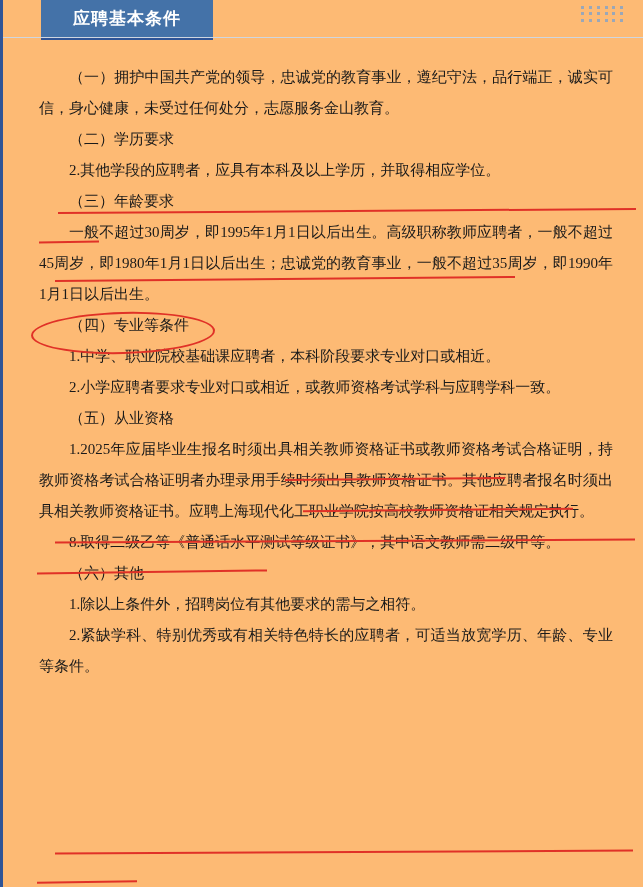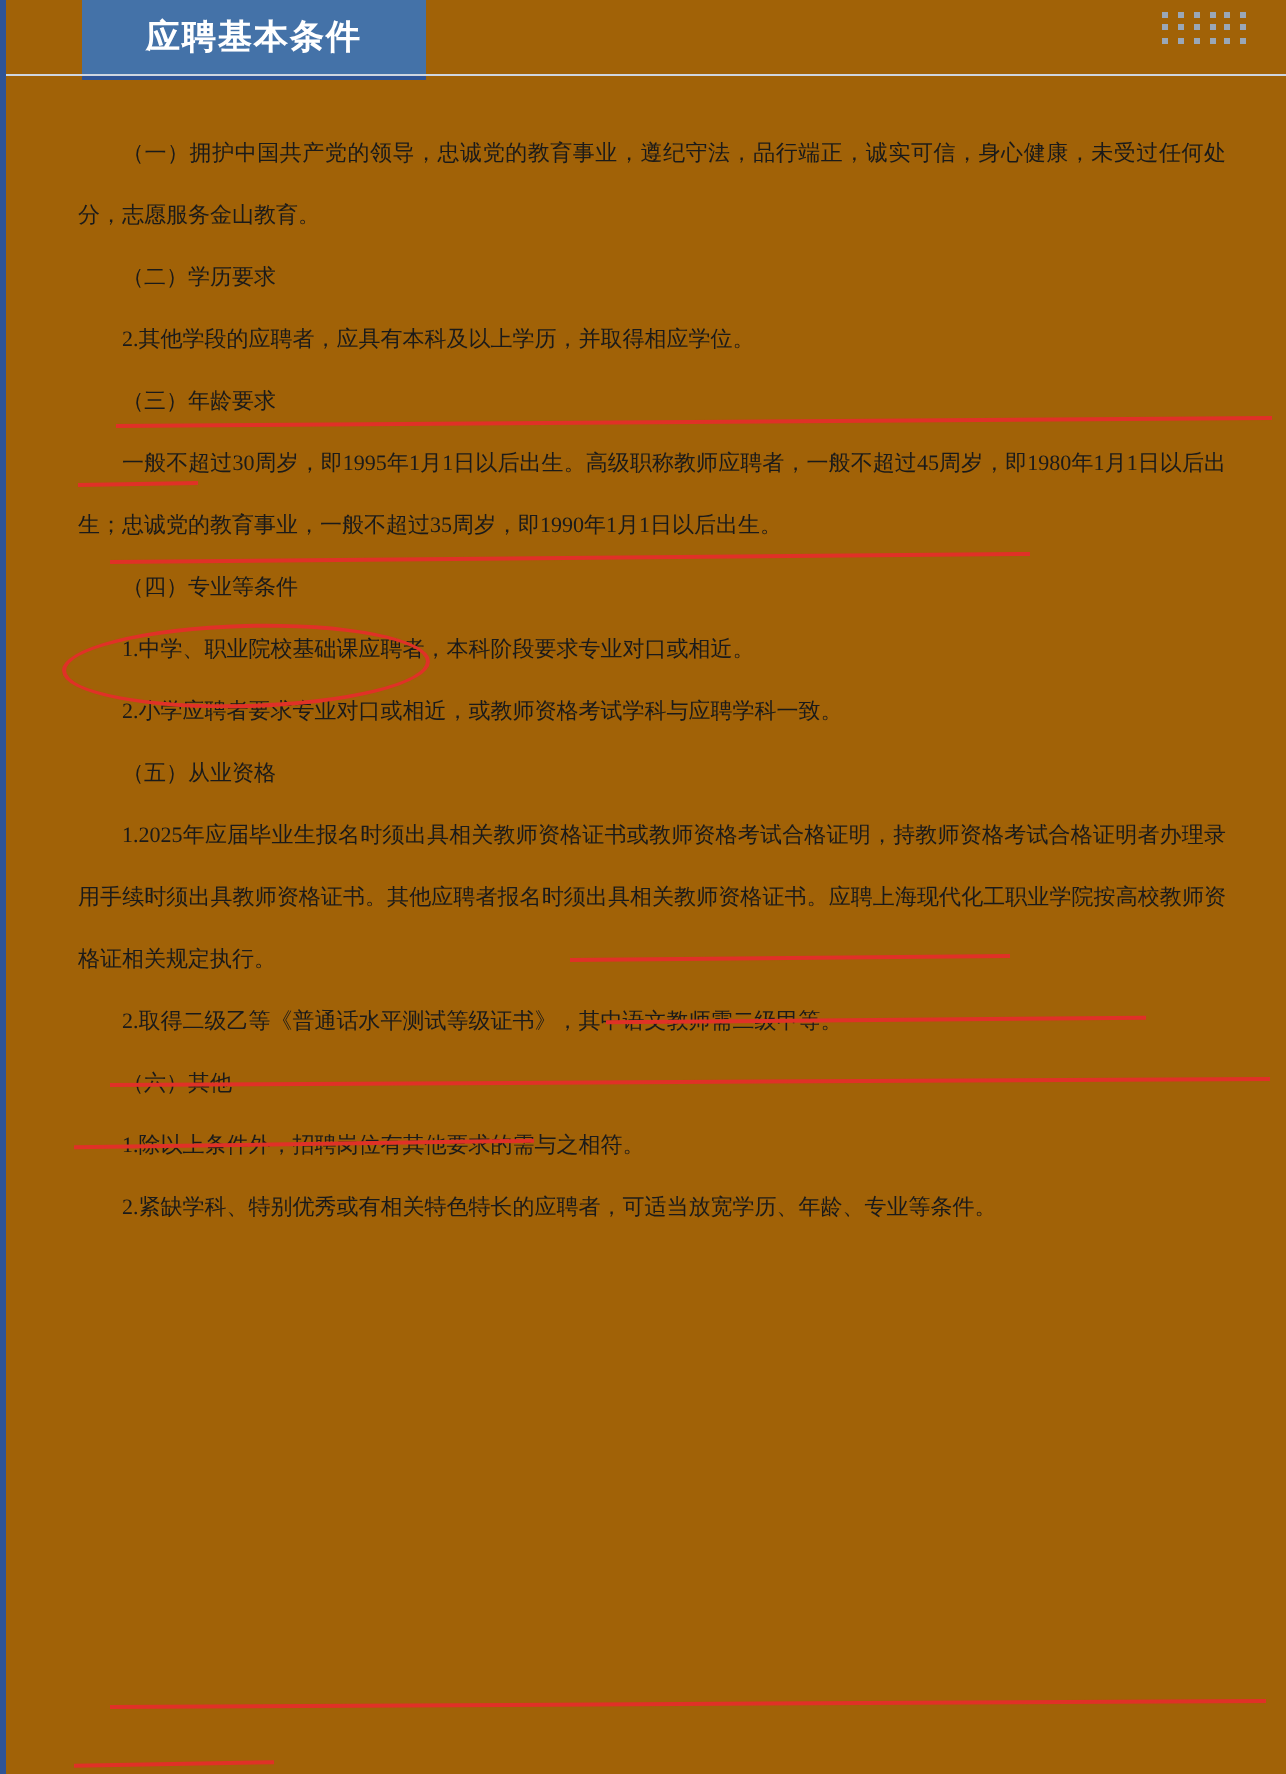--- a/index.html
+++ b/index.html
@@ -10,21 +10,21 @@
     font-family:"Liberation Serif", serif;
     overflow:hidden;
     position:relative;
   }
   .page{
     position:relative;
     width:643px;
     height:887px;
     box-sizing:border-box;
     border-left:3px solid #2f5496;
-    background:#a16207;
+    background:#fdba74;
   }
   
   .header{
     position:relative;
     height:38px;
   }
   .title-tab{
     position:absolute;
     left:38px;
     top:0px;
@@ -68,21 +68,21 @@
   }
   .rule{
     position:absolute;
     left:0; top:37px;
     width:643px;
     height:1px;
     background:#cfd6e0;
   }
   .content{
     padding:24px 30px 0 36px;
-    font-size:11px;
+    font-size:15px;
     line-height:31px;
     color:#1a1a1a;
     text-align:justify;
   }
   p{margin:0;}
   .indent{text-indent:2em;}
   
   .u-red{
     position:absolute;
     height:0;
@@ -135,21 +135,21 @@
     <p class="indent">（一）拥护中国共产党的领导，忠诚党的教育事业，遵纪守法，品行端正，诚实可信，身心健康，未受过任何处分，志愿服务金山教育。</p>
     <p class="indent">（二）学历要求</p>
     <p class="indent">2.其他学段的应聘者，应具有本科及以上学历，并取得相应学位。</p>
     <p class="indent">（三）年龄要求</p>
     <p class="indent">一般不超过30周岁，即1995年1月1日以后出生。高级职称教师应聘者，一般不超过45周岁，即1980年1月1日以后出生；忠诚党的教育事业，一般不超过35周岁，即1990年1月1日以后出生。</p>
     <p class="indent">（四）专业等条件</p>
     <p class="indent">1.中学、职业院校基础课应聘者，本科阶段要求专业对口或相近。</p>
     <p class="indent">2.小学应聘者要求专业对口或相近，或教师资格考试学科与应聘学科一致。</p>
     <p class="indent">（五）从业资格</p>
     <p class="indent">1.2025年应届毕业生报名时须出具相关教师资格证书或教师资格考试合格证明，持教师资格考试合格证明者办理录用手续时须出具教师资格证书。其他应聘者报名时须出具相关教师资格证书。应聘上海现代化工职业学院按高校教师资格证相关规定执行。</p>
-    <p class="indent">2.取得二级乙等《普通话水平测试等级证书》，其中语文教师需二级甲等。</p>
+    <p class="indent">8.取得二级乙等《普通话水平测试等级证书》，其中语文教师需二级甲等。</p>
     <p class="indent">（六）其他</p>
     <p class="indent">1.除以上条件外，招聘岗位有其他要求的需与之相符。</p>
     <p class="indent">2.紧缺学科、特别优秀或有相关特色特长的应聘者，可适当放宽学历、年龄、专业等条件。</p>
   </div>
 
   <div class="anno-layer">
 
     <div class="u-red" style="left:55px;top:210px;width:578px;transform:rotate(-0.4deg);"></div>
 
     <div class="u-red" style="left:36px;top:241px;width:60px;transform:rotate(-1deg);"></div>

